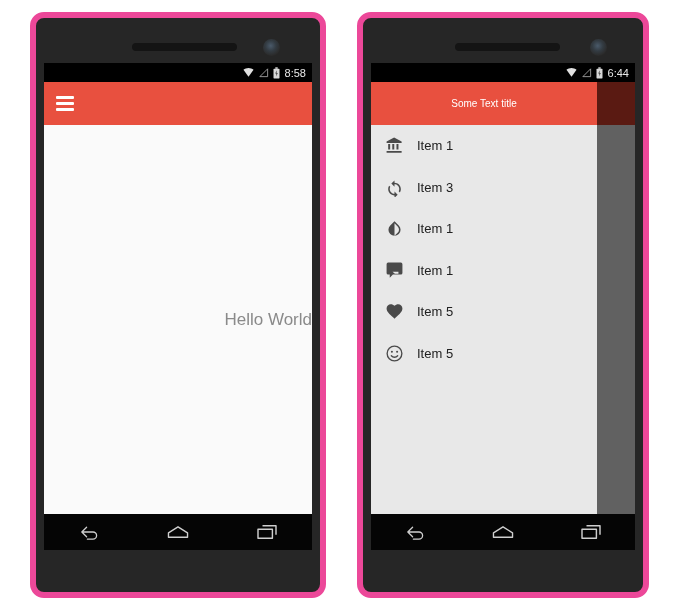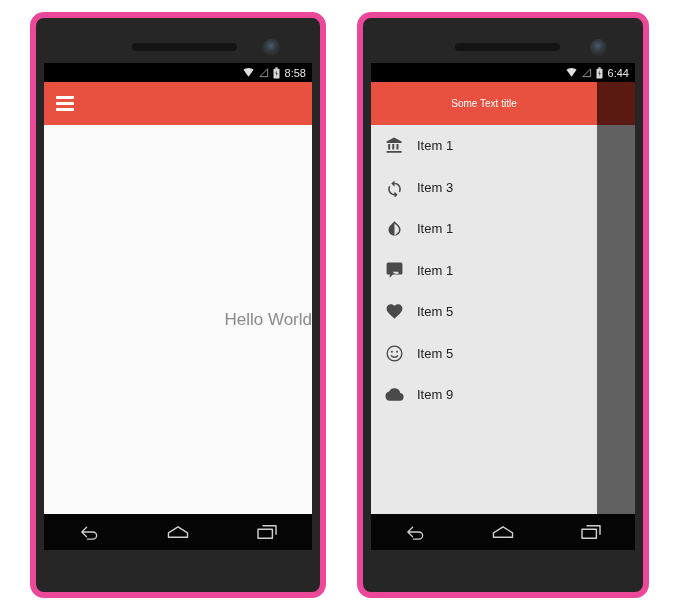--- a/index.html
+++ b/index.html
@@ -379,28 +379,20 @@
               <svg width="19" height="19" viewBox="0 0 24 24">
                 <circle cx="12" cy="12" r="9.3" fill="none" stroke="#4a4a4a" stroke-width="1.7"></circle>
                 <circle cx="8.7" cy="9.8" r="1.3" fill="#4a4a4a"></circle>
                 <circle cx="15.3" cy="9.8" r="1.3" fill="#4a4a4a"></circle>
                 <path fill="none" stroke="#4a4a4a" stroke-width="1.7" stroke-linecap="round" d="M8 14.8c1 1.2 2.4 1.9 4 1.9s3-0.7 4-1.9"></path>
               </svg>
             </span>
             <span class="item-label">Item 5</span>
           </div>
 
-          <div class="drawer-item">
-            <span class="item-icon">
-              <svg width="19" height="19" viewBox="0 0 24 24">
-                <path fill="#4a4a4a" d="M19.3 10.1A7.5 7.5 0 0 0 5.2 8.2 6 6 0 0 0 6 20h13a5 5 0 0 0 .3-9.9z"></path>
-              </svg>
-            </span>
-            <span class="item-label">Item 9</span>
-          </div>
 
         </div>
       </div>
     </div>
 
     <div class="navbar">
       <div class="navbtn">
         <svg width="24" height="18" viewBox="0 0 30 22">
           <path fill="none" stroke="#cfcfcf" stroke-width="1.6" stroke-linecap="round" d="M6 11 L12 5 M6 11 L12 17 M6 11 H20 a4.5 4.5 0 0 1 0 9 H13"></path>
         </svg>

